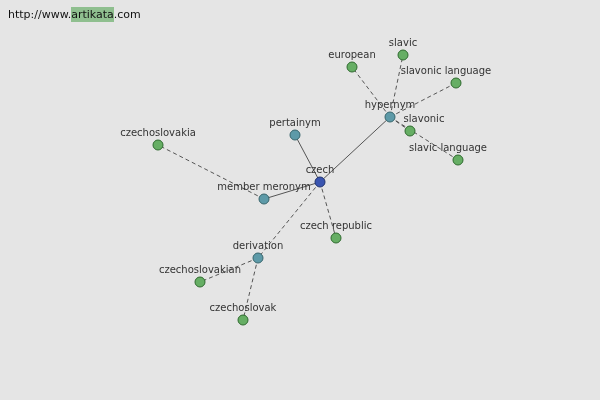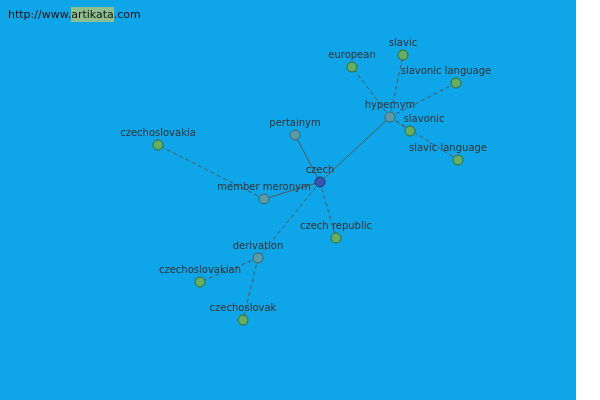--- a/index.html
+++ b/index.html
@@ -3,25 +3,24 @@
 <meta charset="utf-8">
 <style>
   html, body {
     margin: 0;
     padding: 0;
     background: #ffffff;
     font-family: "DejaVu Sans", sans-serif;
   }
   #stage {
     position: relative;
-    width: 552px;
+    width: 600px;
     height: 400px;
-    background: #0ea5e9;
+    background: #e5e5e5;
     overflow: hidden;
-    padding-left: 24px;
   }
   #urlbar {
     position: absolute;
     top: 8px;
     left: 8px;
     font-size: 11px;
     color: #111111;
     white-space: nowrap;
   }
   #urlbar .hl {

